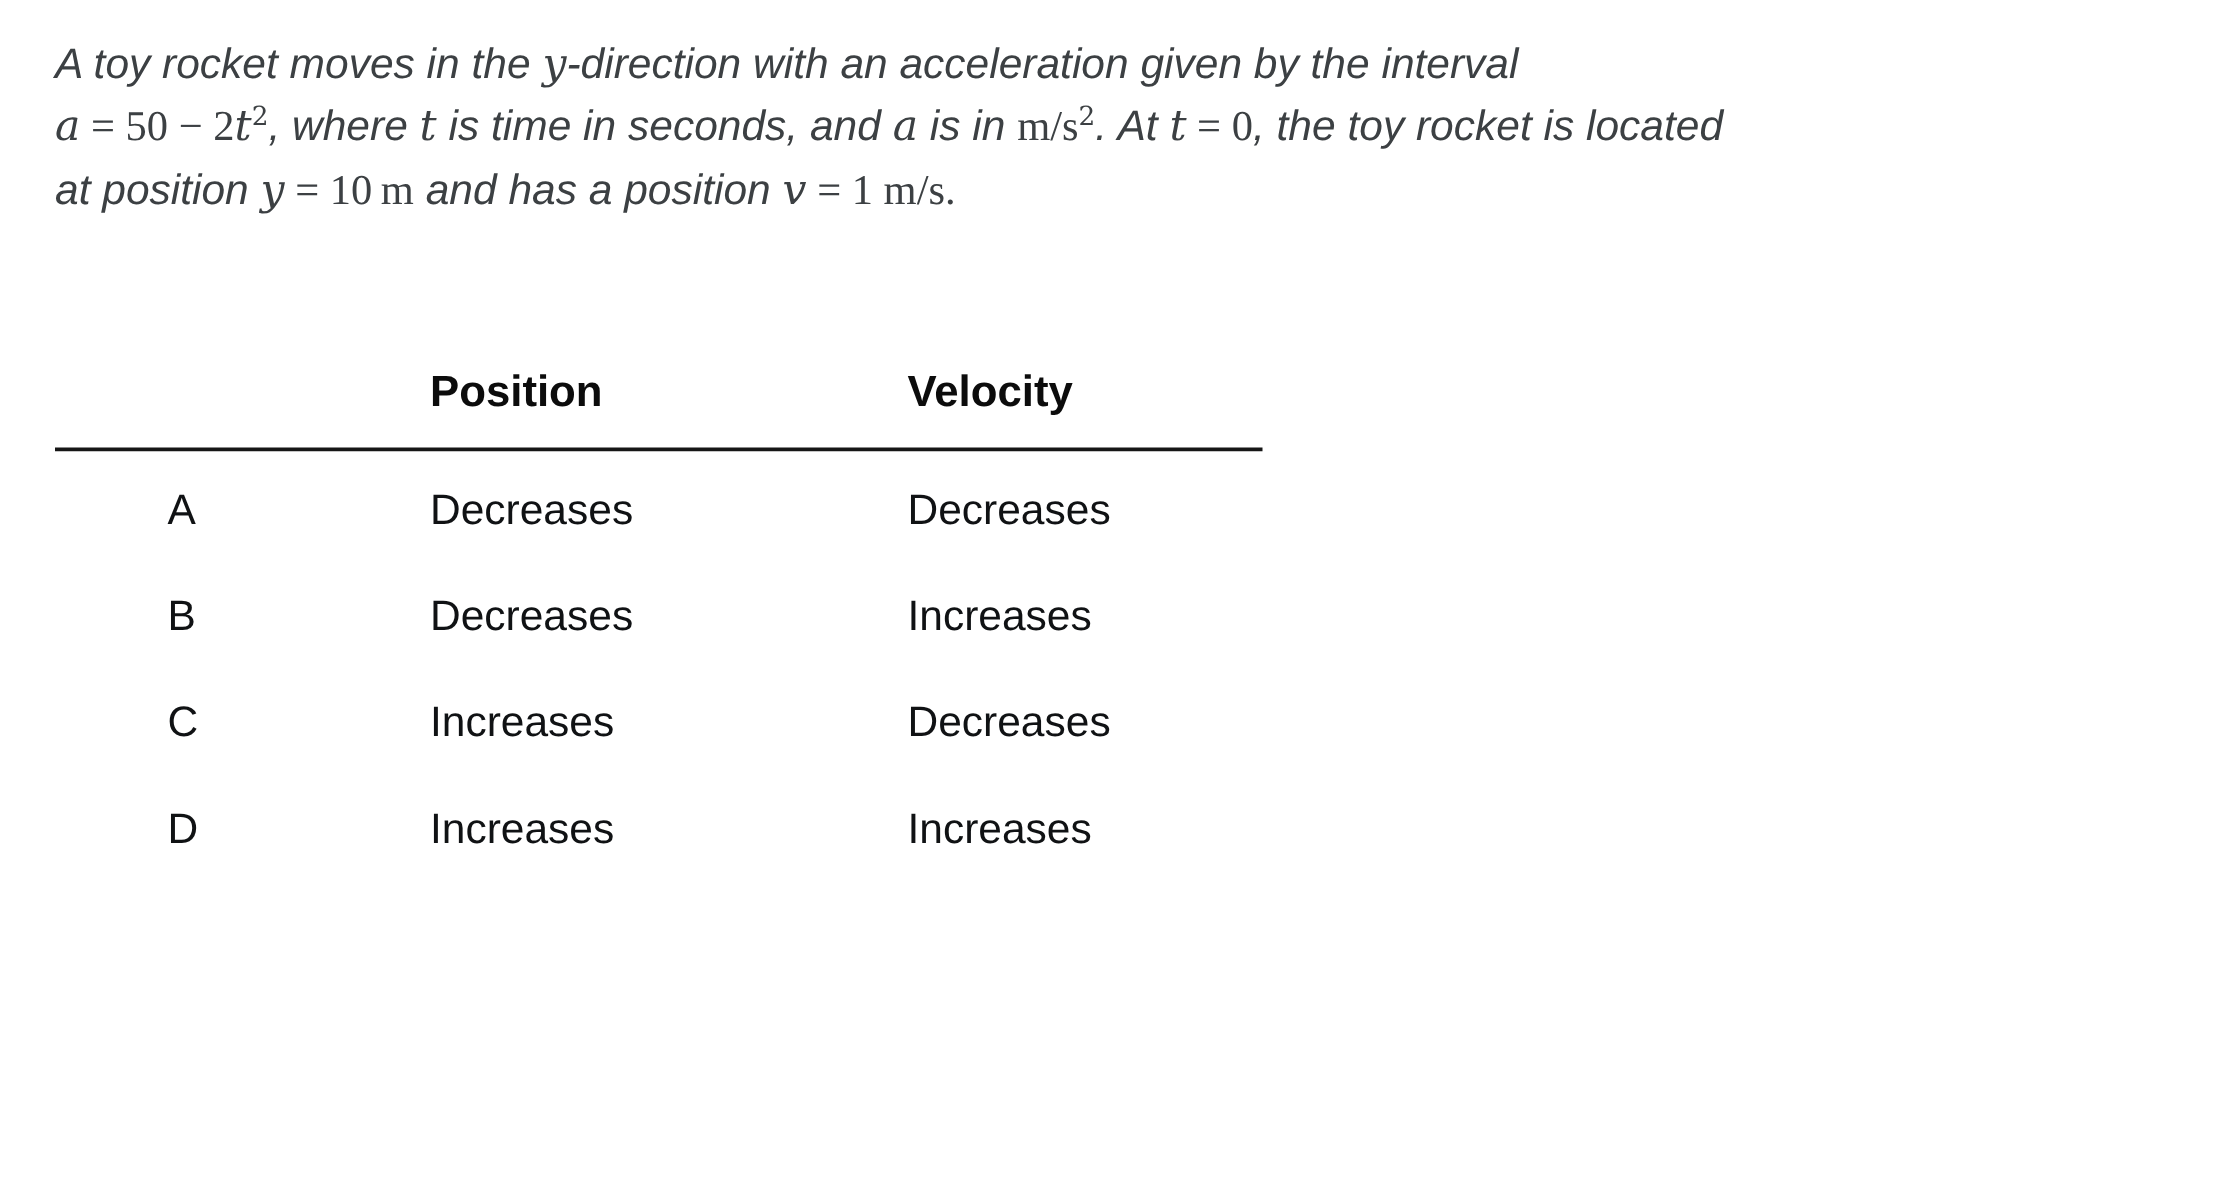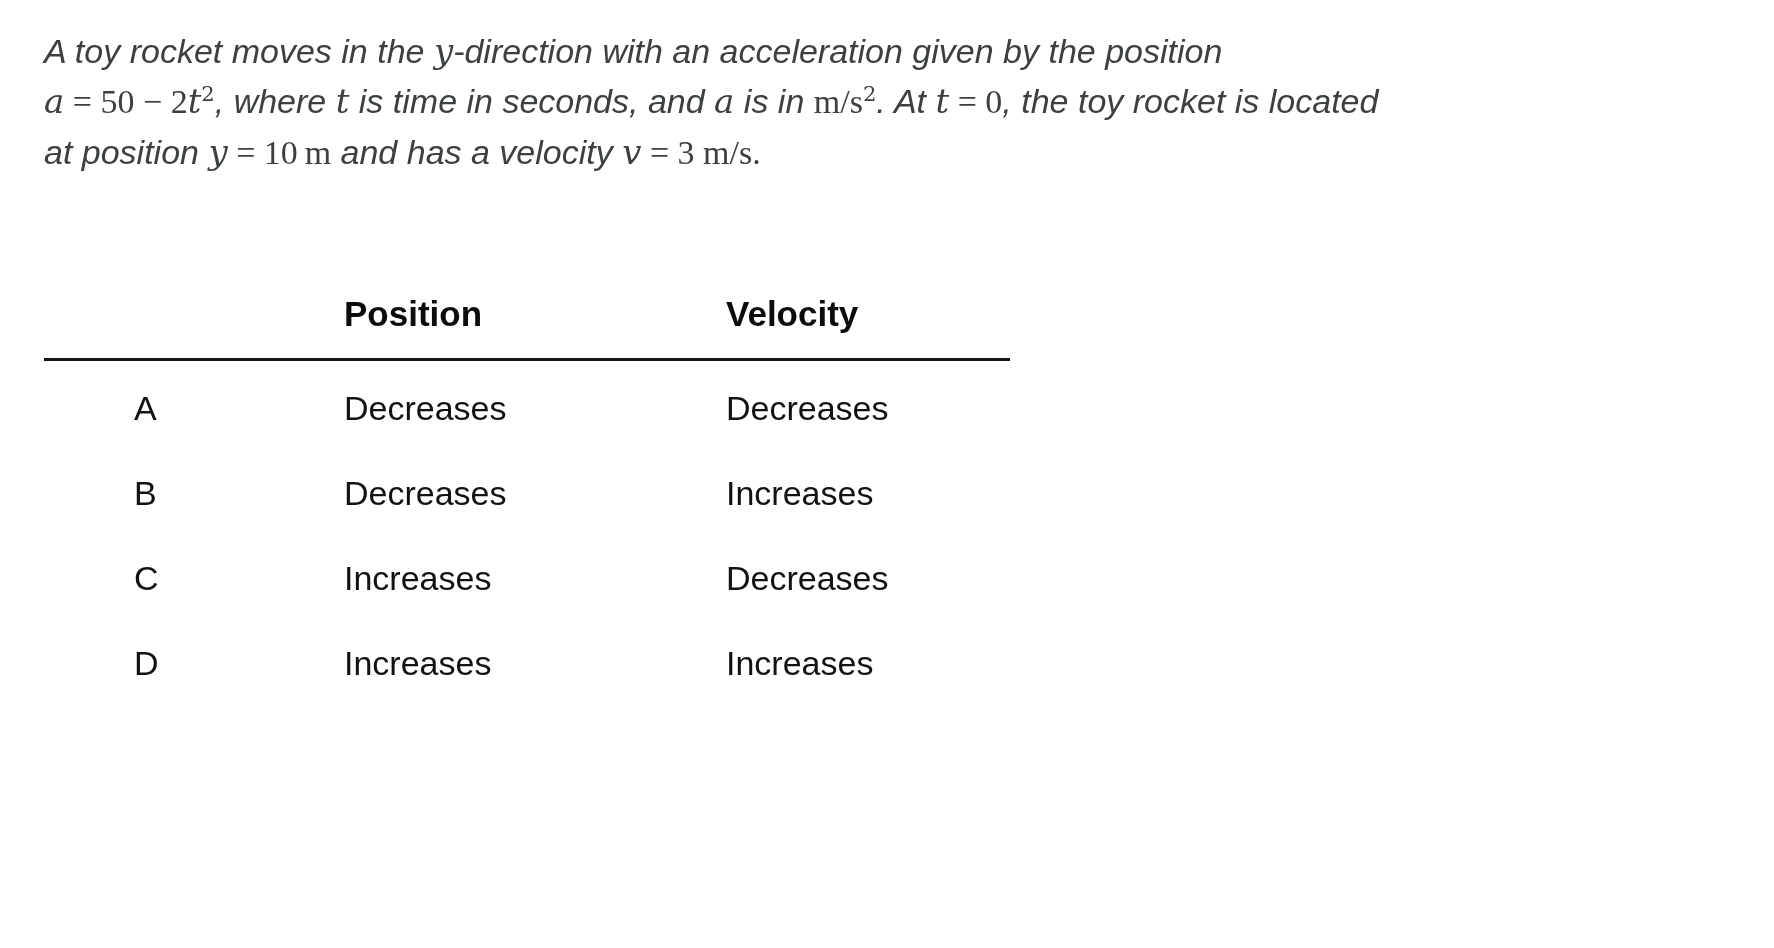--- a/index.html
+++ b/index.html
@@ -49,23 +49,23 @@
     font-size: 34px;
   }
   .letter-cell { padding-left: 90px; }
 </style>
 </head>
 <body>
 
 <div class="content">
 
   <div class="para">
-    <div class="line"><span class="seg-sans">A toy rocket moves in the </span><span class="seg-mi">y</span><span class="seg-sans">-direction with an acceleration given by the position</span></div>
+    <div class="line"><span class="seg-sans">A toy rocket moves in the </span><span class="seg-mi">y</span><span class="seg-sans">-direction with an acceleration given by the interval</span></div>
     <div class="line"><span class="seg-mi">a</span><span class="seg-mr"> = 50 − 2</span><span class="seg-mi">t</span><span class="seg-sup">2</span><span class="seg-sans">, where </span><span class="seg-mi">t</span><span class="seg-sans"> is time in seconds, and </span><span class="seg-mi">a</span><span class="seg-sans"> is in </span><span class="seg-mr">m/s</span><span class="seg-sup">2</span><span class="seg-sans">. At </span><span class="seg-mi">t</span><span class="seg-mr"> = 0</span><span class="seg-sans">, the toy rocket is located</span></div>
-    <div class="line"><span class="seg-sans">at position </span><span class="seg-mi">y</span><span class="seg-mr"> = 10 m</span><span class="seg-sans"> and has a velocity </span><span class="seg-mi">v</span><span class="seg-mr"> = 3 m/s.</span></div>
+    <div class="line"><span class="seg-sans">at position </span><span class="seg-mi">y</span><span class="seg-mr"> = 10 m</span><span class="seg-sans"> and has a position </span><span class="seg-mi">v</span><span class="seg-mr"> = 1 m/s.</span></div>
   </div>
 
   <div class="para question">
   </div>
 
   <div class="choices">
 
     <div class="choices-head">
       <div class="th"></div>
       <div class="th">Position</div>

